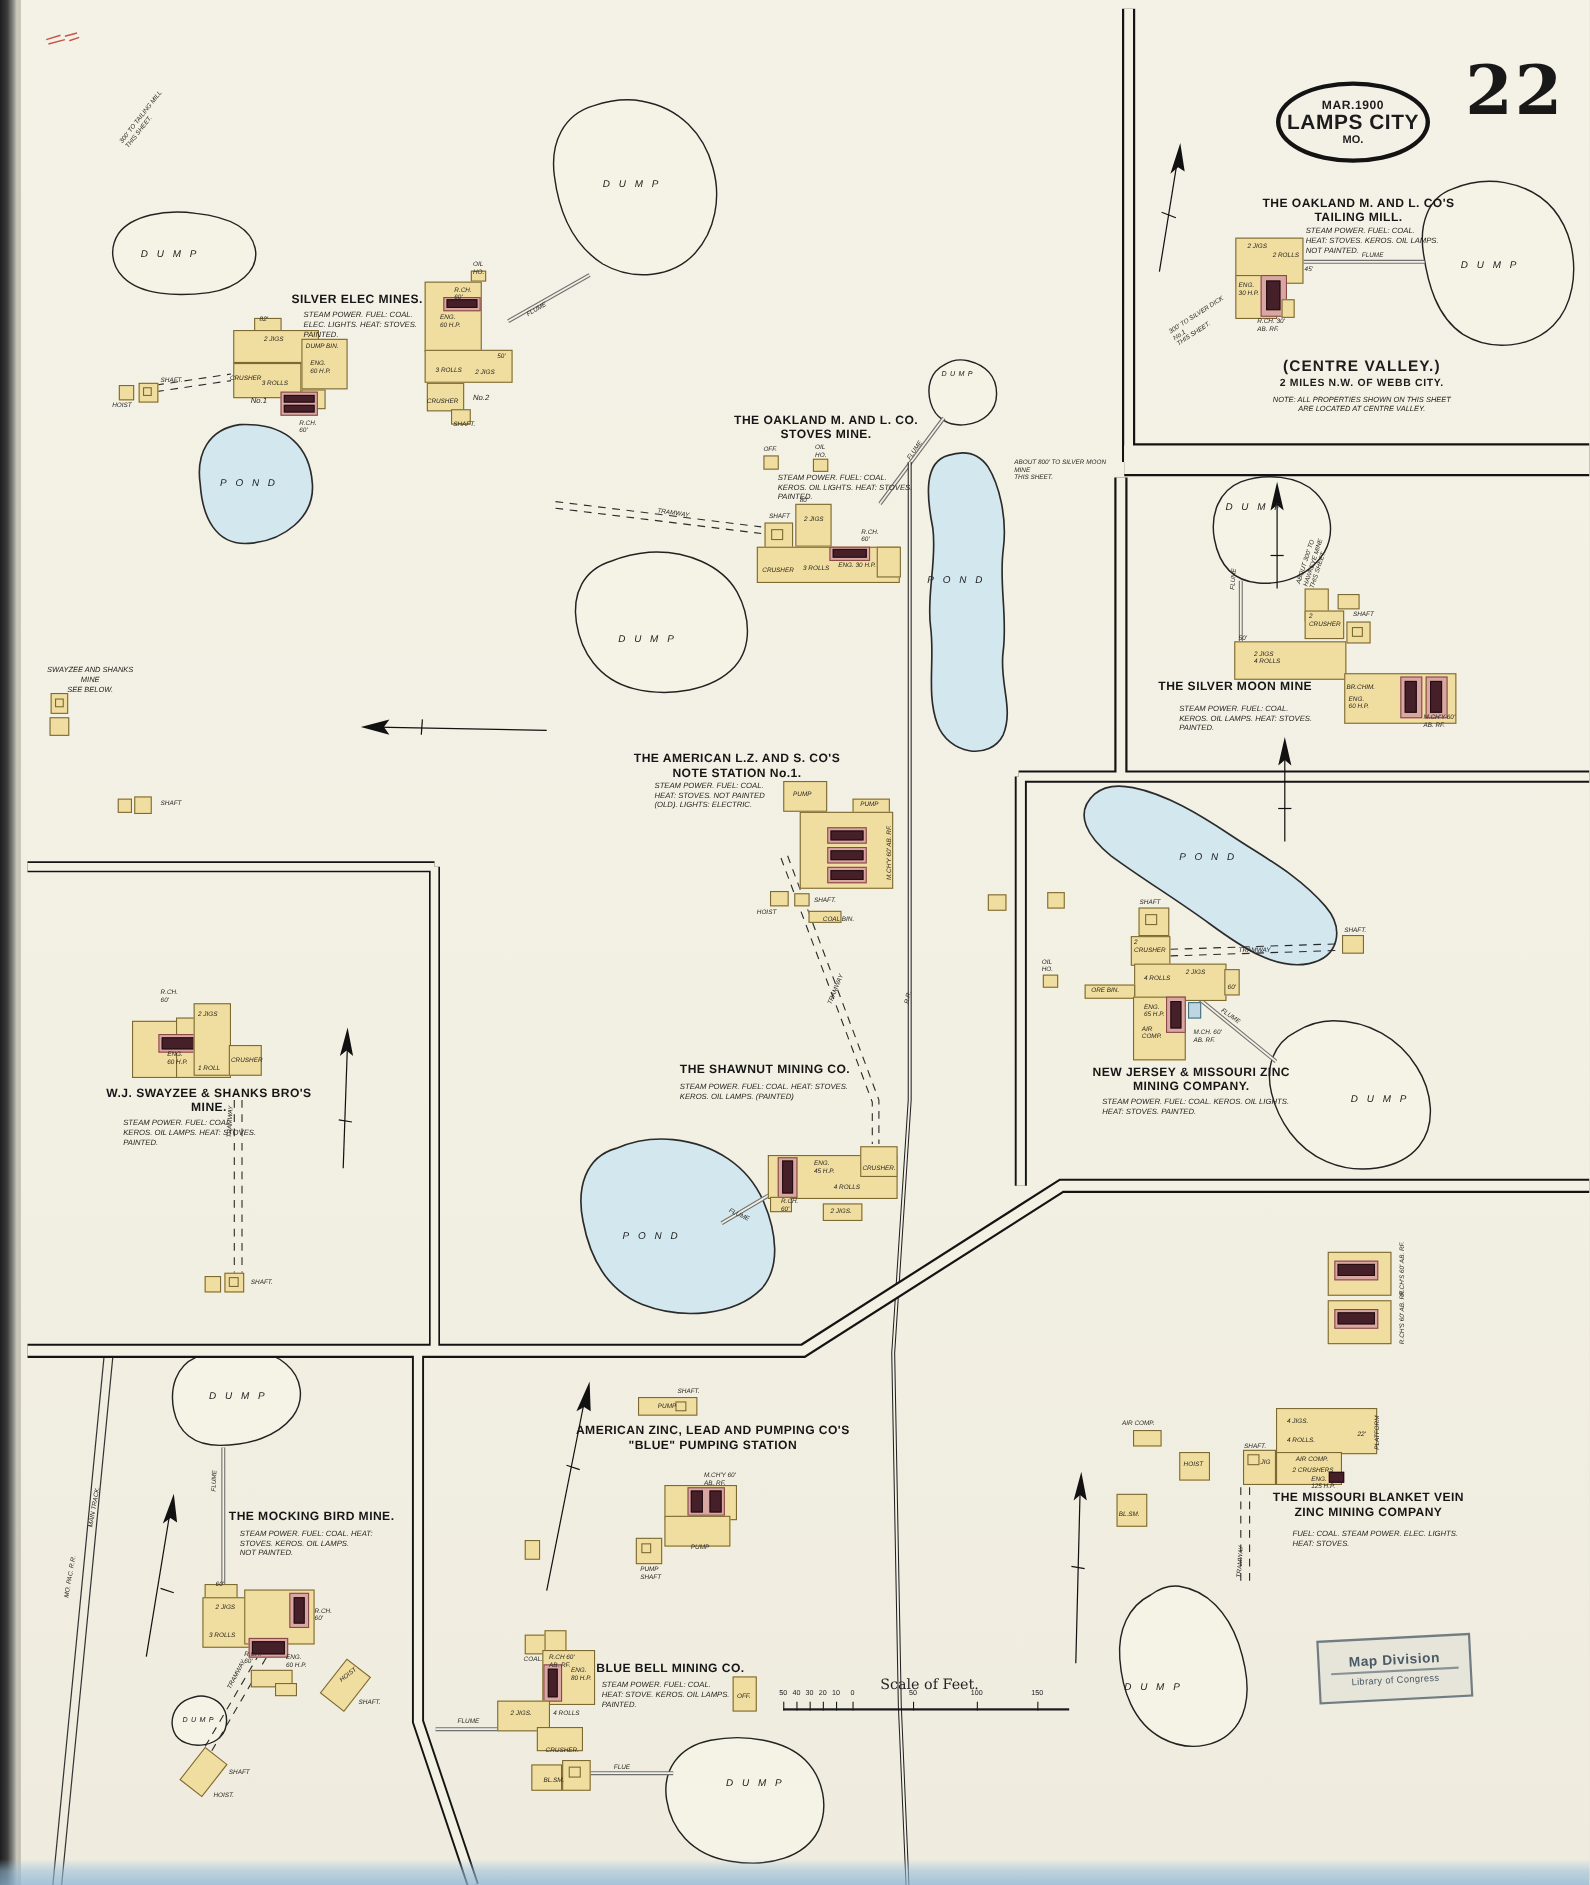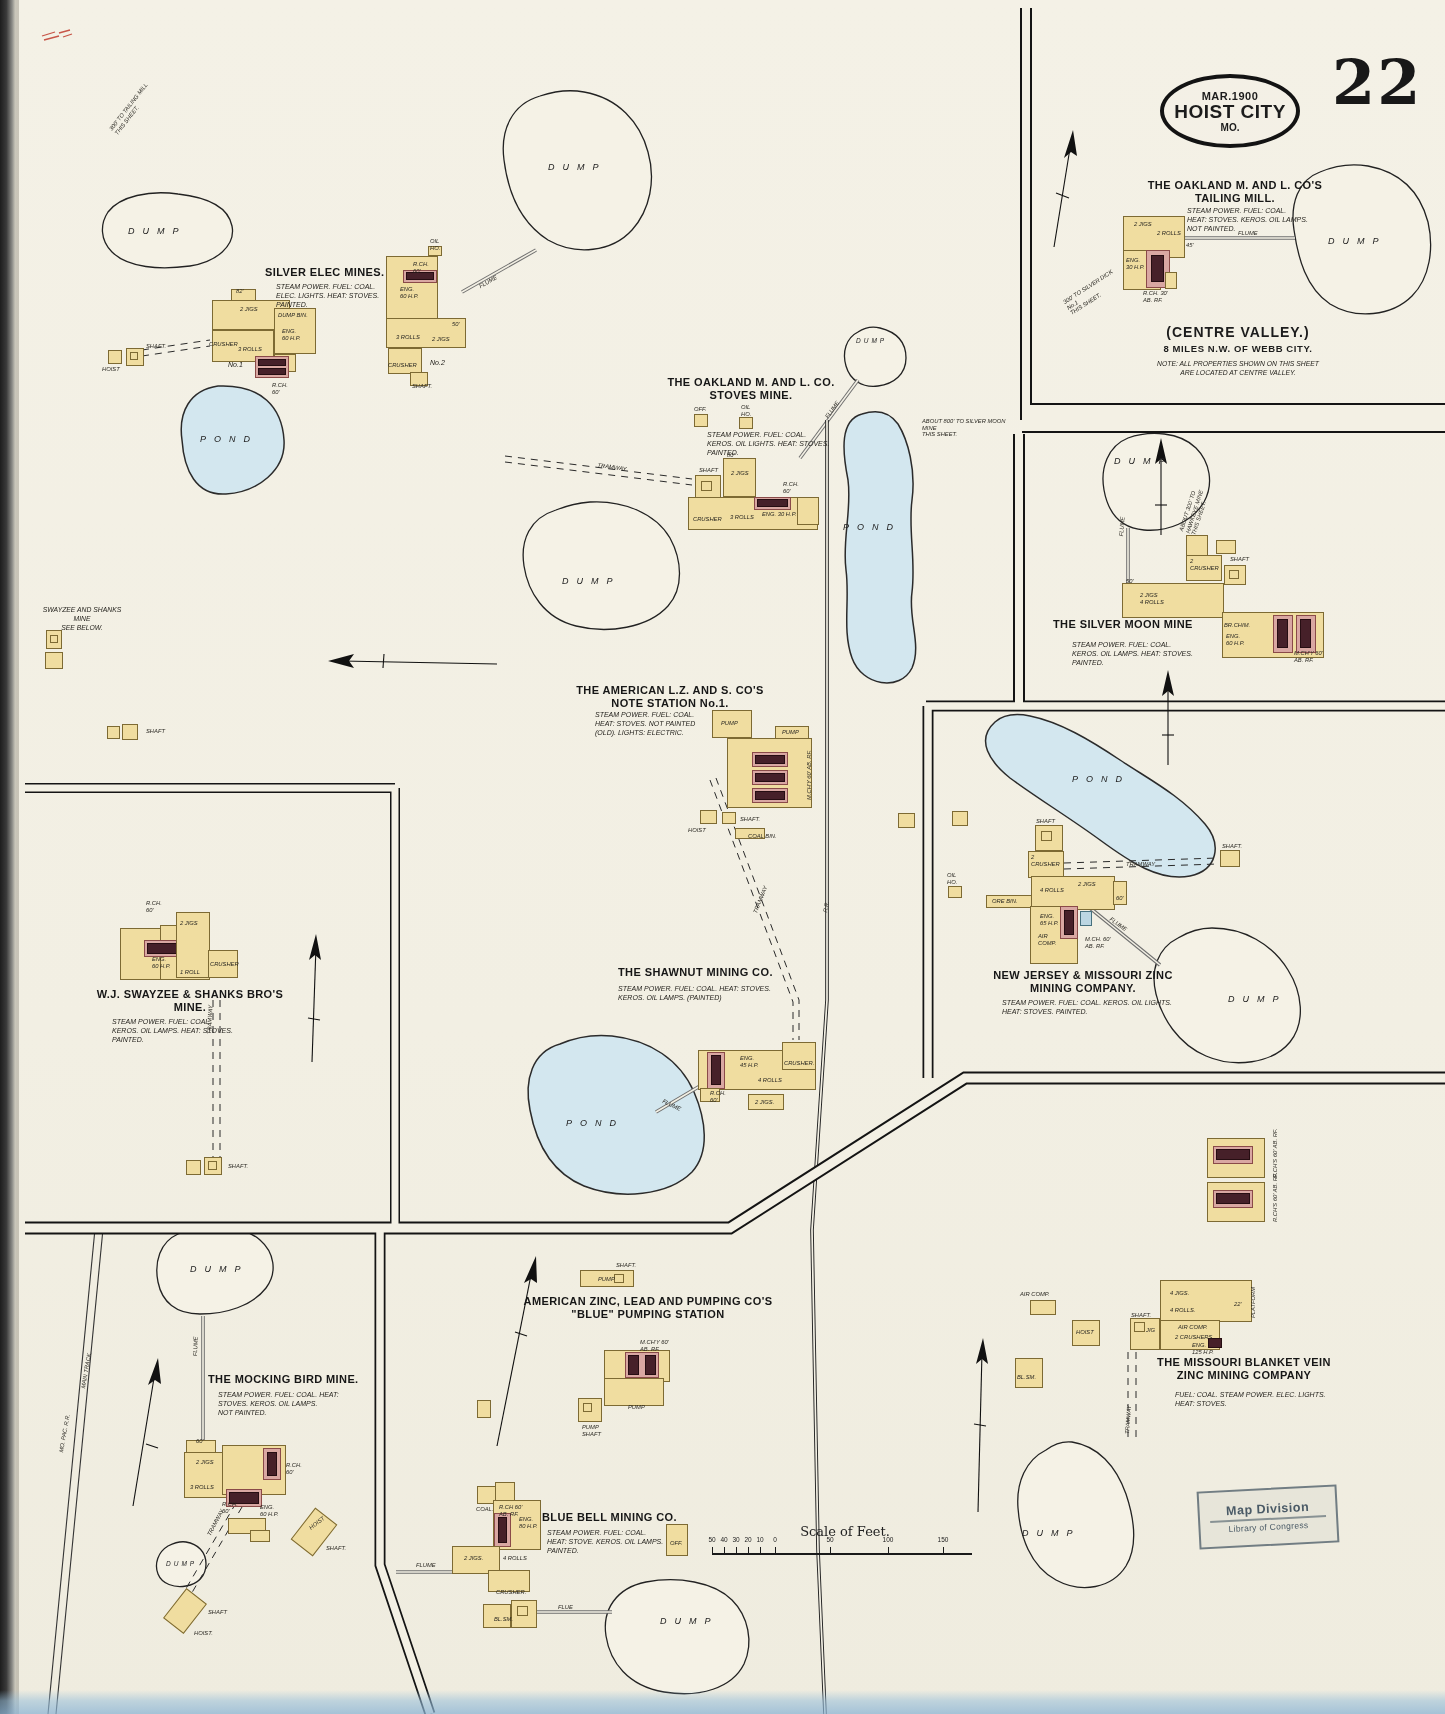--- a/index.html
+++ b/index.html
@@ -803,21 +803,21 @@
         <div>No.1</div>
         <div>THIS SHEET.</div>
       </div>
       <div class="lbl p" style="left: 1328px; top: 236px;">
         <div>DUMP</div>
       </div>
       <div class="lbl cv" style="left: 1238px; top: 324px; transform: translateX(-50%);">
         <div>(CENTRE VALLEY.)</div>
       </div>
       <div class="lbl cv2" style="left: 1238px; top: 343px; transform: translateX(-50%);">
-        <div>8 MILES N.W. OF WEBB CITY.</div>
+        <div>2 MILES N.W. OF WEBB CITY.</div>
       </div>
       <div class="lbl n" style="left: 1238px; top: 360px; transform: translateX(-50%);">
         <div>NOTE: ALL PROPERTIES SHOWN ON THIS SHEET</div>
         <div>ARE LOCATED AT CENTRE VALLEY.</div>
       </div>
       <div class="lbl p" style="left: 1114px; top: 456px;">
         <div>DUMP</div>
       </div>
       <div class="lbl y" style="left: 1118px; top: 536px; transform: rotate(-85deg);">
         <div>FLUME</div>
@@ -917,21 +917,21 @@
       <div class="lbl s" style="left: 1002px; top: 998px;">
         <div>STEAM POWER. FUEL: COAL. KEROS. OIL LIGHTS.</div>
         <div>HEAT: STOVES. PAINTED.</div>
       </div>
     </div>
 
   <div id="pgnum">22</div>
 
   <div id="stampoval">
     <div class="d">MAR.1900</div>
-    <div class="c">HOIST CITY</div>
+    <div class="c">LAMPS CITY</div>
     <div class="s">MO.</div>
   </div>
 
   <div id="scale">
     <div class="cap">Scale of Feet.</div>
     <div class="bar"></div>
   <span class="num" style="left: 22px;">50</span>
       <span class="tick" style="left: 22px;"></span>
       <span class="num" style="left: 34px;">40</span>
       <span class="tick" style="left: 34px;"></span>

